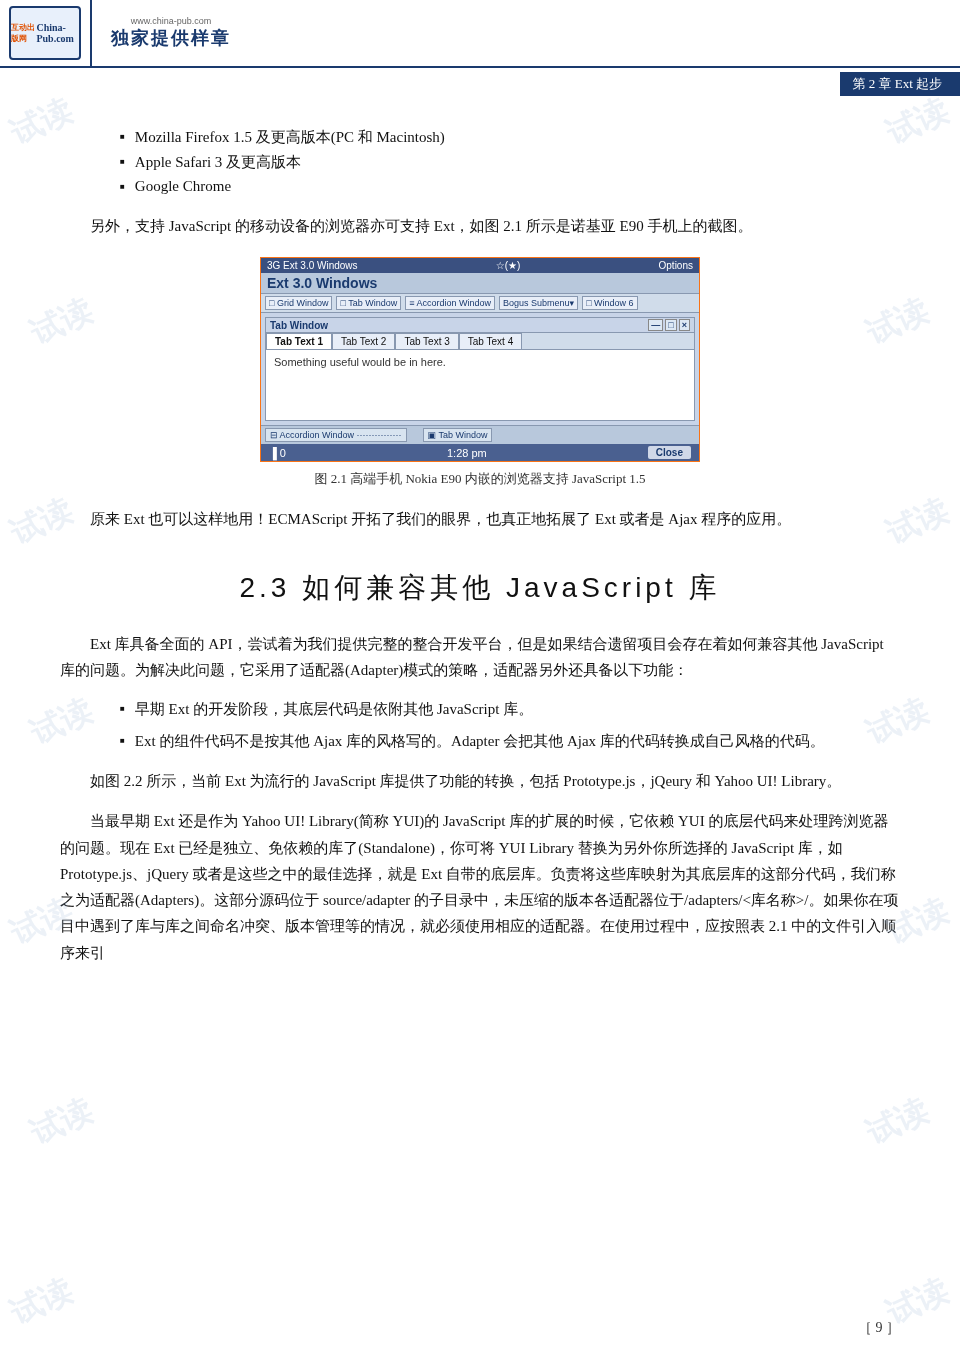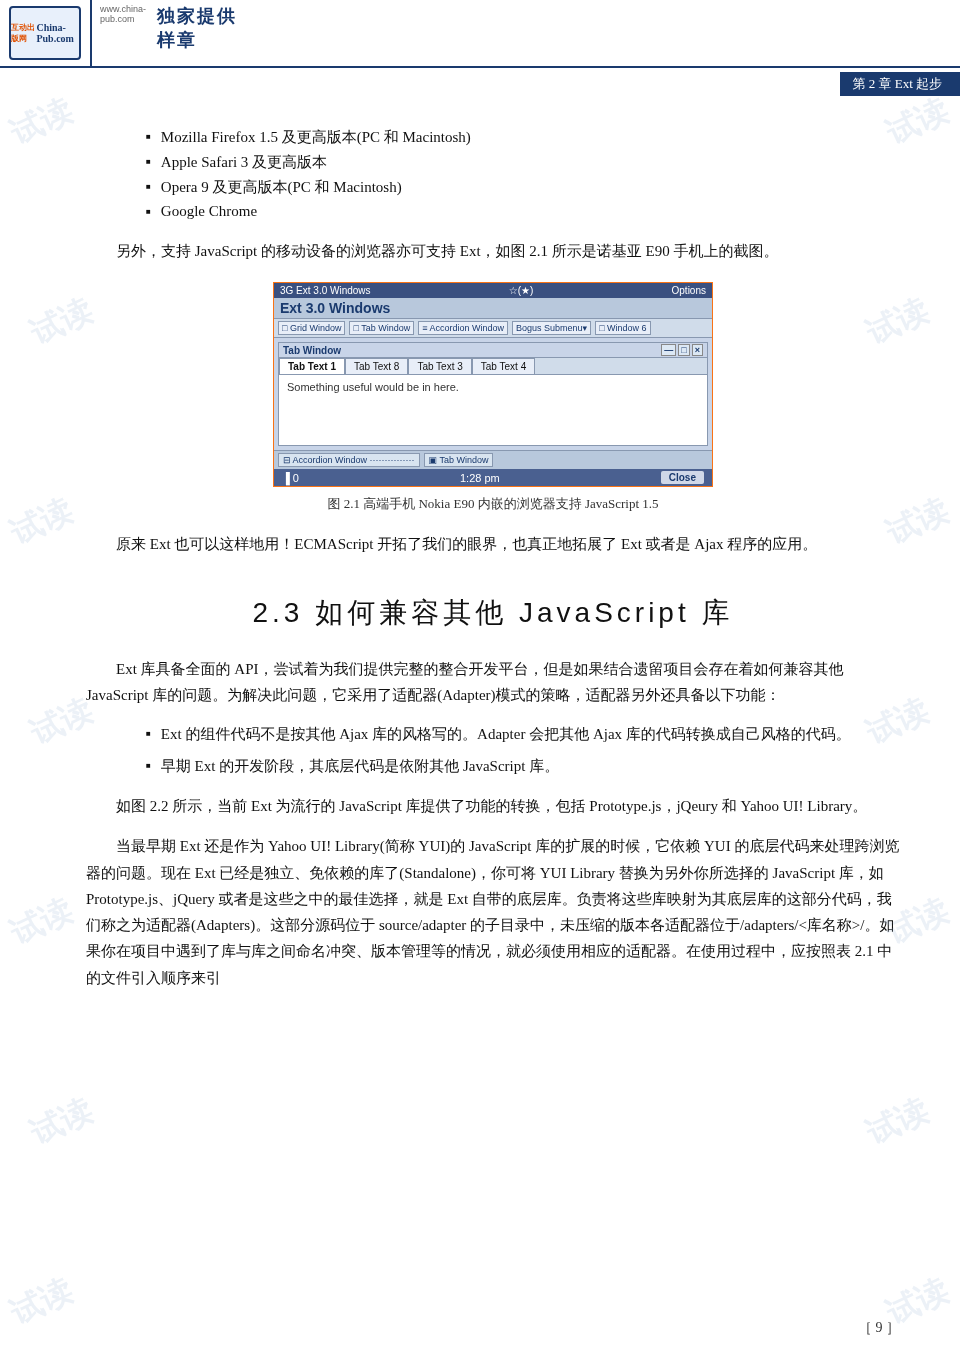--- a/index.html
+++ b/index.html
@@ -65,21 +65,22 @@
       color: #fff;
       font-size: 26px;
       font-weight: bold;
       font-family: "STKaiti", "KaiTi", "楷体", serif;
       letter-spacing: 4px;
     }
     .header-right {
       width: 160px;
       background: #fff;
       display: flex;
-      flex-direction: row;
+      flex-direction: column;
+      align-items: center;
       justify-content: center;
       border-left: 2px solid #1a3a6e;
       padding: 4px 8px;
     }
     .header-right .url-text {
       font-size: 9px;
       color: #666;
       font-family: Arial, sans-serif;
     }
     .header-right .exclusive-text {
@@ -99,21 +100,20 @@
       color: #fff;
       font-size: 13px;
       padding: 3px 18px 3px 12px;
       font-family: "SimSun", serif;
     }
 
     
     .content {
       padding: 30px 60px 30px 60px;
       margin-top: 30px;
-      margin-left: 26px;
     }
 
     
     .bullet-list {
       list-style: none;
       margin-left: 60px;
       margin-bottom: 18px;
     }
     .bullet-list li {
       display: flex;
@@ -238,21 +238,21 @@
       padding: 6px 8px;
       font-size: 11px;
       min-height: 70px;
       color: #333;
       background: #fff;
     }
     .accordion-bar {
       background: #b8c8dc;
       display: flex;
       align-items: center;
-      gap: 4px;
+      gap: 16px;
       padding: 2px 4px;
       font-size: 9px;
       color: #1a3a6e;
       border-top: 1px solid #8898b0;
     }
     .accordion-bar span {
       border: 1px solid #8898b0;
       padding: 1px 4px;
       background: #d8e4f0;
     }
@@ -373,23 +373,20 @@
 <div class="content">
 
   <ul class="bullet-list">
     <li>
         <span>Mozilla Firefox 1.5 及更高版本(PC 和 Macintosh)</span>
       </li>
     <li>
         <span>Apple Safari 3 及更高版本</span>
       </li>
     <li>
-        <span>Opera 9 及更高版本(PC 和 Macintosh)</span>
-      </li>
-    <li>
         <span>Google Chrome</span>
       </li>
   </ul>
 
   <p class="para">另外，支持 JavaScript 的移动设备的浏览器亦可支持 Ext，如图 2.1 所示是诺基亚 E90 手机上的截图。</p>
 
   <div class="screenshot-container">
     <div class="screenshot-box">
 
       <div class="phone-statusbar">
@@ -416,21 +413,21 @@
         <div class="tab-window-titlebar">
           <span>Tab Window</span>
           <div class="win-controls">
             <span>—</span>
             <span>□</span>
             <span>×</span>
           </div>
         </div>
         <div class="tab-row">
           <div class="tab-item active">Tab Text 1</div>
-          <div class="tab-item">Tab Text 8</div>
+          <div class="tab-item">Tab Text 2</div>
           <div class="tab-item">Tab Text 3</div>
           <div class="tab-item">Tab Text 4</div>
         </div>
         <div class="tab-content">Something useful would be in here.</div>
       </div>
 
       <div class="accordion-bar">
         <span>⊟ Accordion Window ···············</span>
         <span>▣ Tab Window</span>
       </div>
@@ -446,25 +443,25 @@
   </div>
 
   <p class="para">原来 Ext 也可以这样地用！ECMAScript 开拓了我们的眼界，也真正地拓展了 Ext 或者是 Ajax 程序的应用。</p>
 
   <h2 class="section-heading">2.3    如何兼容其他 JavaScript 库</h2>
 
   <p class="para">Ext 库具备全面的 API，尝试着为我们提供完整的整合开发平台，但是如果结合遗留项目会存在着如何兼容其他 JavaScript 库的问题。为解决此问题，它采用了适配器(Adapter)模式的策略，适配器另外还具备以下功能：</p>
 
   <ul class="inner-bullet-list">
     <li>
+        <span>早期 Ext 的开发阶段，其底层代码是依附其他 JavaScript 库。</span>
+      </li>
+    <li>
         <span>Ext 的组件代码不是按其他 Ajax 库的风格写的。Adapter 会把其他 Ajax 库的代码转换成自己风格的代码。</span>
       </li>
-    <li>
-        <span>早期 Ext 的开发阶段，其底层代码是依附其他 JavaScript 库。</span>
-      </li>
   </ul>
 
   <p class="para">如图 2.2 所示，当前 Ext 为流行的 JavaScript 库提供了功能的转换，包括 Prototype.js，jQeury 和 Yahoo UI! Library。</p>
 
   <p class="para">当最早期 Ext 还是作为 Yahoo UI! Library(简称 YUI)的 JavaScript 库的扩展的时候，它依赖 YUI 的底层代码来处理跨浏览器的问题。现在 Ext 已经是独立、免依赖的库了(Standalone)，你可将 YUI Library 替换为另外你所选择的 JavaScript 库，如 Prototype.js、jQuery 或者是这些之中的最佳选择，就是 Ext 自带的底层库。负责将这些库映射为其底层库的这部分代码，我们称之为适配器(Adapters)。这部分源码位于 source/adapter 的子目录中，未压缩的版本各适配器位于/adapters/&lt;库名称&gt;/。如果你在项目中遇到了库与库之间命名冲突、版本管理等的情况，就必须使用相应的适配器。在使用过程中，应按照表 2.1 中的文件引入顺序来引</p>
 
 </div>
 
 <div class="page-number">［ 9 ］</div>
 

